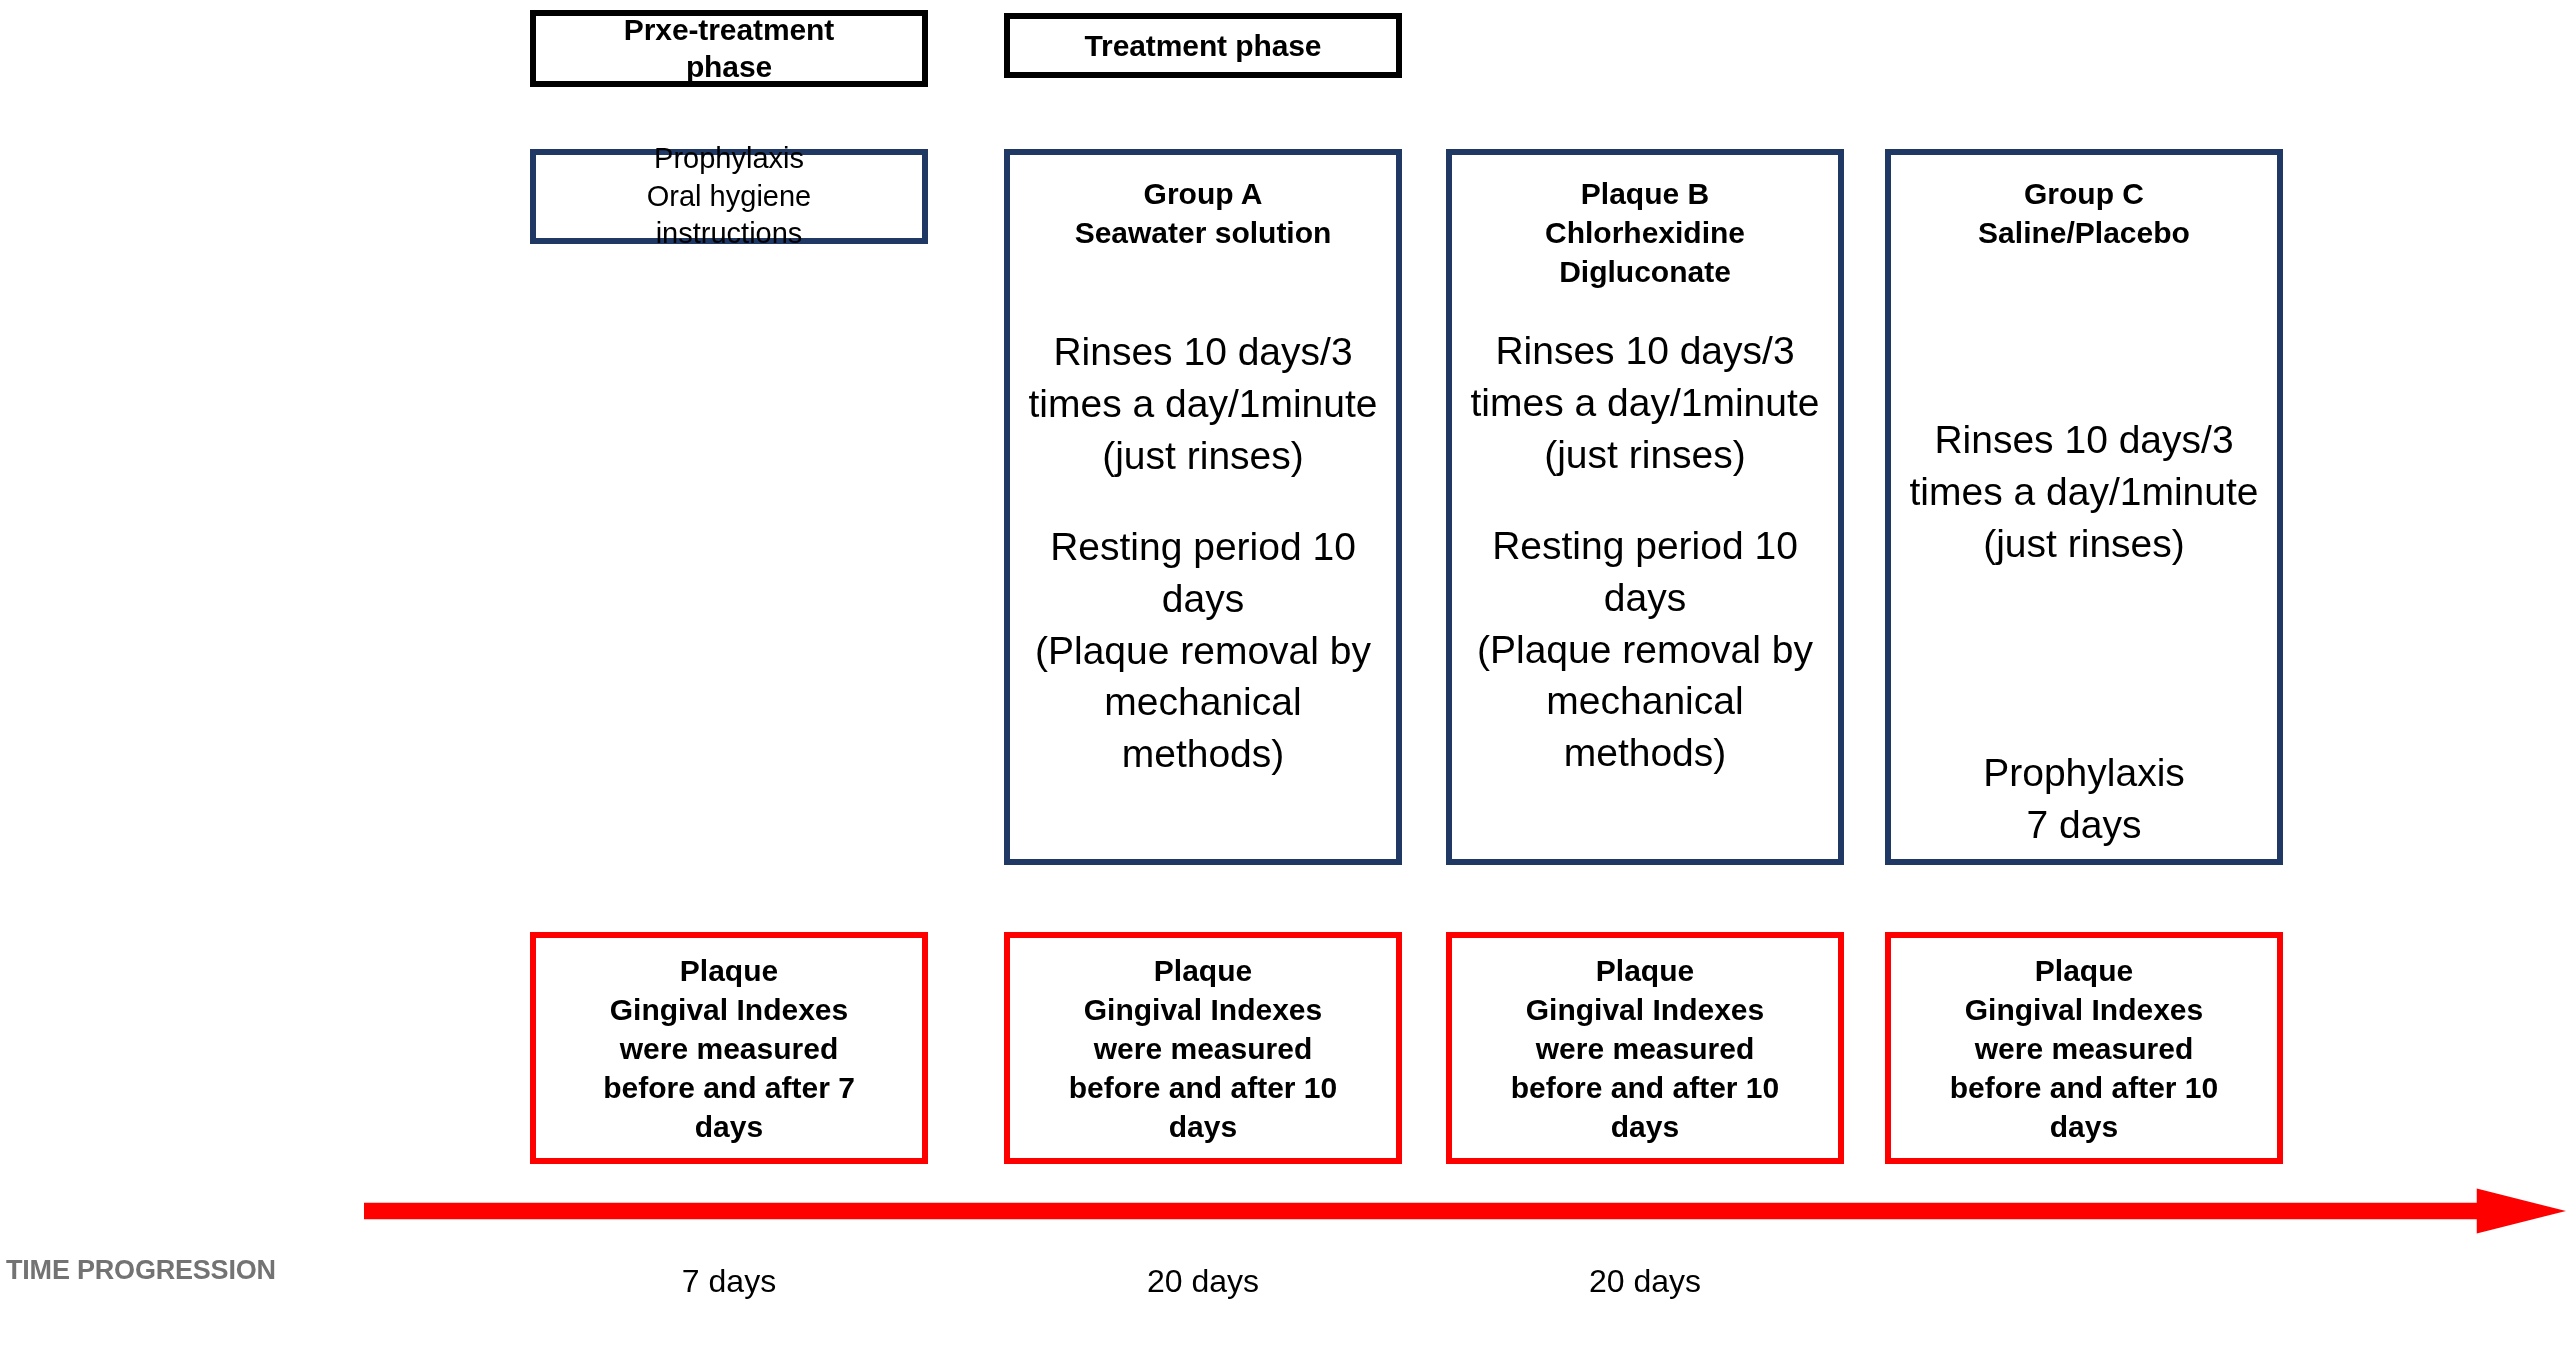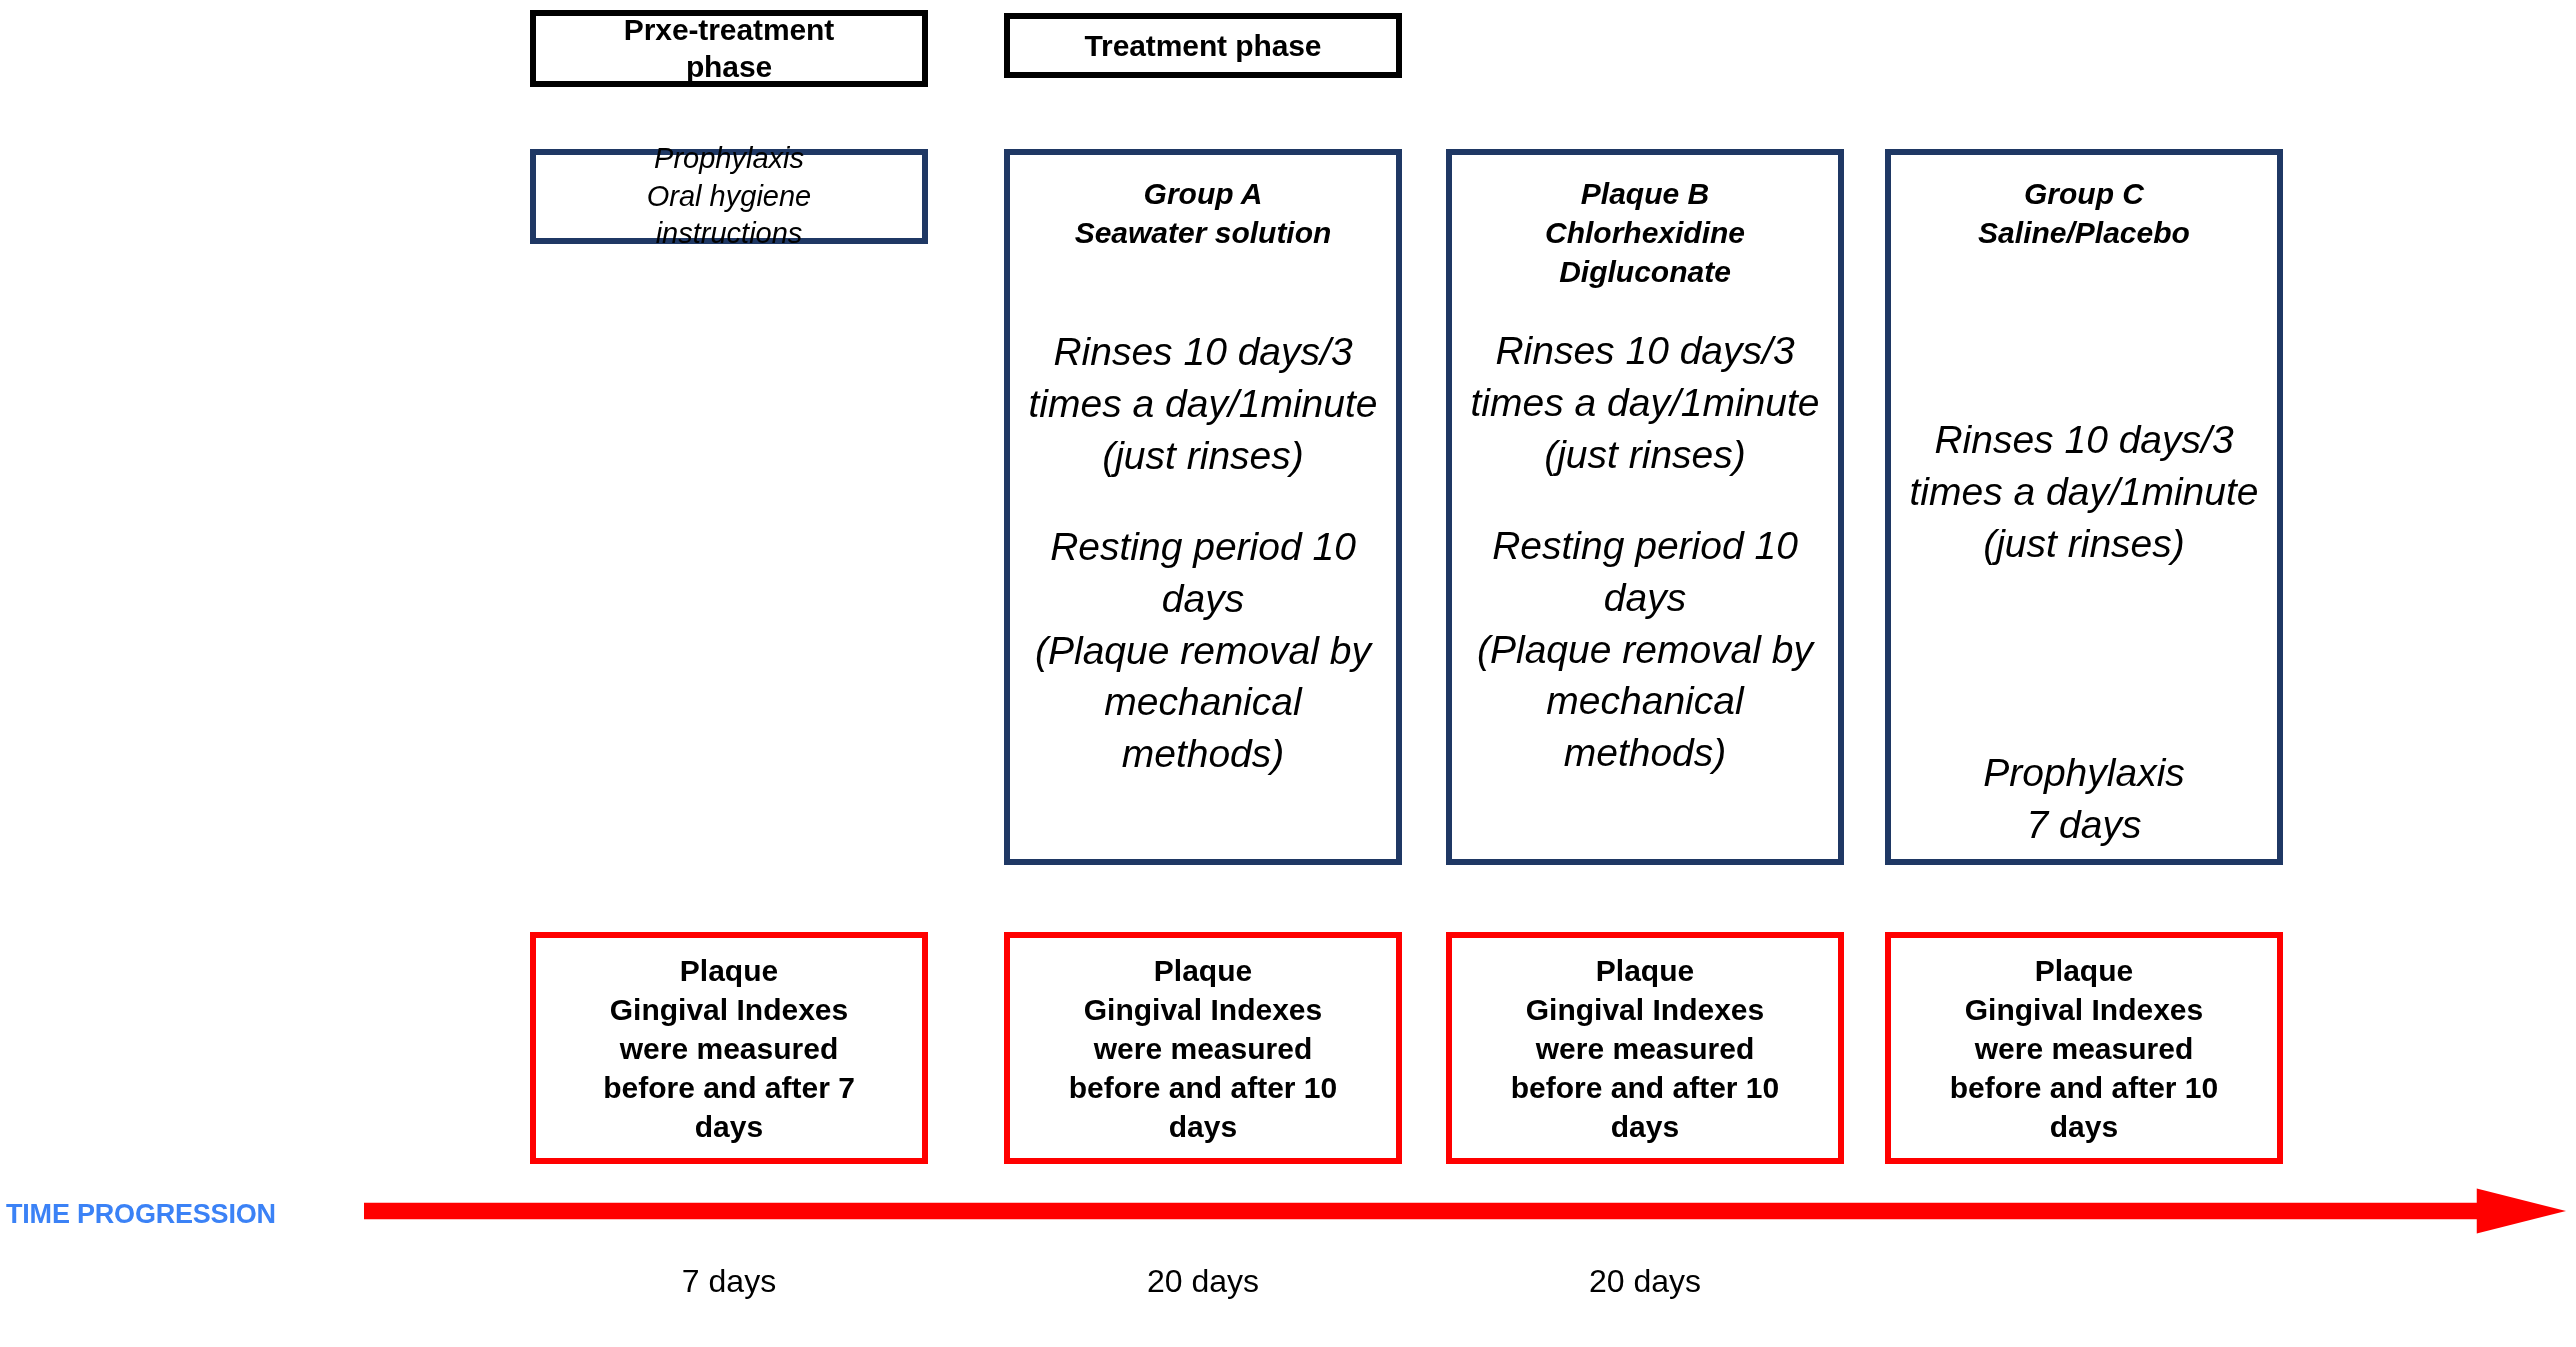--- a/index.html
+++ b/index.html
@@ -16,21 +16,21 @@
     box-sizing:border-box;
     background:#ffffff;
     display:flex;
     flex-direction:column;
     align-items:center;
     justify-content:flex-start;
     text-align:center;
     color:#000;
   }
   .box-black{border:6.7px solid #000000;}
-  .box-navy{border:6.7px solid #1F3864;font-style:italic;}
+  .box-navy{border:6.7px solid #1F3864;}
   .box-red{border:6.7px solid #FF0000;}
 
   
   .col1{left:530px;width:398px;}
   .col2{left:1004px;width:398px;}
   .col3{left:1446px;width:398px;}
   .col4{left:1885px;width:398px;gap:44px;}
 
   
   .phase-header{
@@ -79,25 +79,25 @@
     justify-content:center;
     font-weight:bold;
     font-size:30px;
     line-height:1.30;
     white-space:pre-line;
   }
 
   
   .timeline-label{
     position:absolute;
-    left:6px;top:1199px;
+    left:6px;top:1255px;
     font-weight:bold;
     font-size:27px;
     letter-spacing:-0.2px;
-    color:#3b82f6;
+    color:#737373;
     white-space:nowrap;
   }
   .timeline-arrow{
     position:absolute;
     left:364px;top:1187px;
     width:2202px;height:48px;
   }
   .day-label{
     position:absolute;
     top:1263px;

